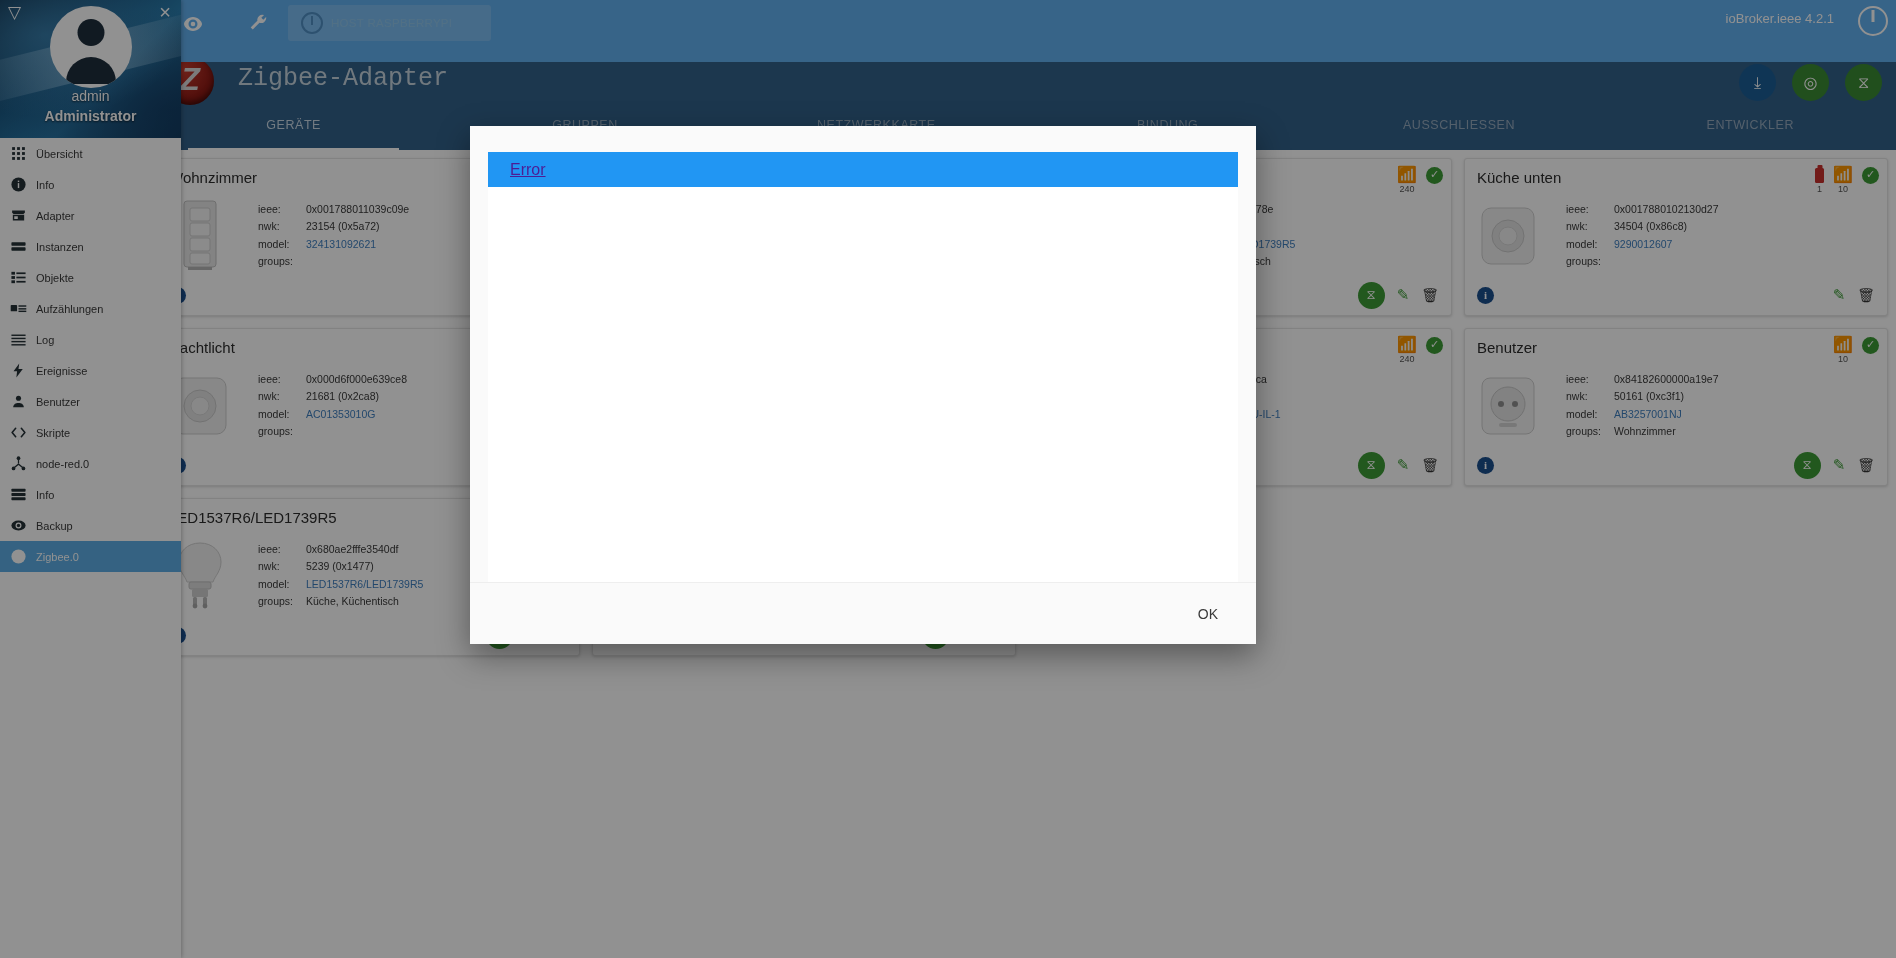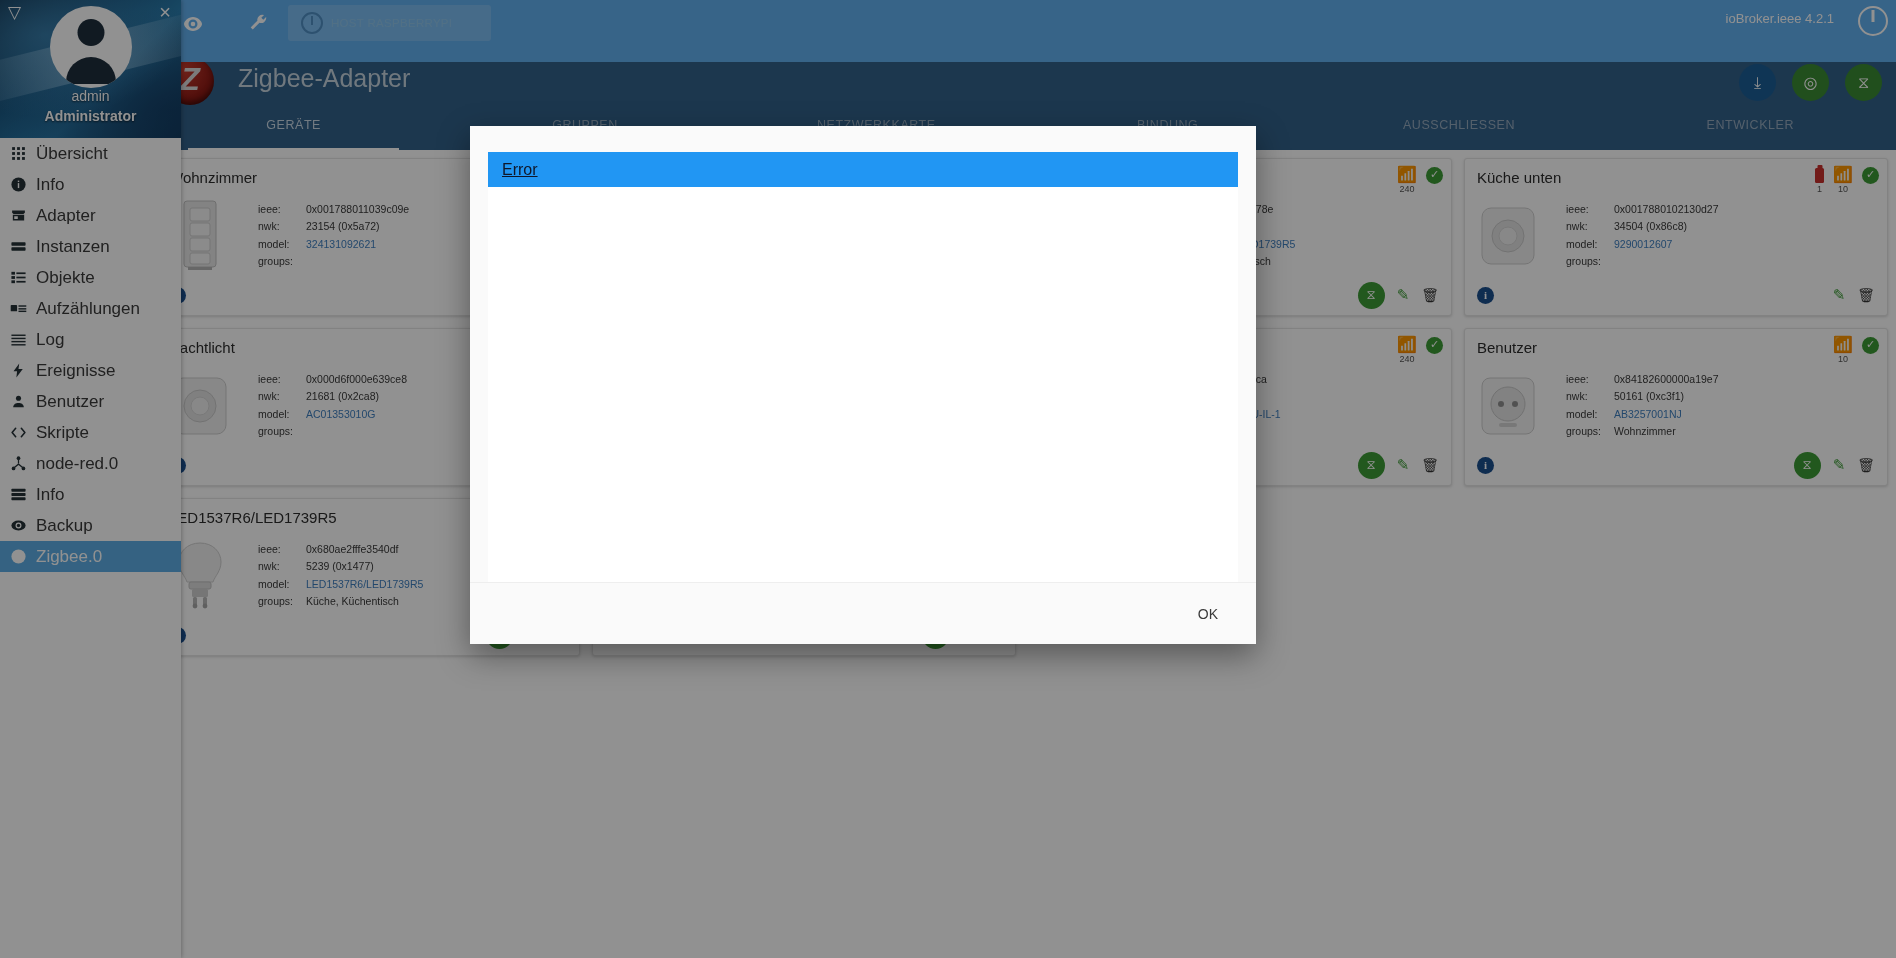--- a/index.html
+++ b/index.html
@@ -69,21 +69,21 @@
     position:absolute; left:0; right:0; top:108px; z-index:4;
     text-align:center; color:#fff; font-size:14px; font-weight:bold;
     text-shadow:0 1px 2px rgba(0,0,0,.6);
   }
 
   .nav { padding-top: 0; }
   .nav-item{
     display:flex; align-items:center;
     height:31px; padding-left:10px;
     cursor:pointer;
-    color:#3a3a3a; font-size:17px;
+    color:#3a3a3a; font-size:11px;
   }
   .nav-item.active{ background:#5dade4; color:#ffffff; }
   .nav-ic{
     width:26px; min-width:26px; height:20px;
     display:flex; align-items:center; justify-content:flex-start;
     color:#263238; font-size:14px;
   }
   .nav-item.active .nav-ic{ color:#ffffff; }
   .nav-ic svg{ display:block; }
   .nav-lbl{ white-space:nowrap; }
@@ -156,21 +156,21 @@
     background:radial-gradient(circle at 35% 28%, #c53b2e 0%, #8e1a14 65%, #5a0c08 100%);
     box-shadow:inset 0 -3px 6px rgba(0,0,0,.45);
     display:flex;align-items:center;justify-content:center;
   }
   .zlogo span{
     color:#d9d9d9; font-size:32px; font-style:italic; font-weight:bold;
     line-height:1; transform:translateY(-2px);
   }
   .adapter-title{
     position:absolute; left:90px; top:14px;
-    color:#c6d4de; font-size:25px;
+    color:#c6d4de; font-size:25px;font-family:Liberation Mono, monospace;
   }
   .head-actions{
     position:absolute; right:14px; top:14px;
     display:flex; align-items:center; gap:16px;
   }
   .ha-btn{
     width:37px;height:37px;border-radius:50%;
     display:flex;align-items:center;justify-content:center;
     color:#fff; cursor:pointer; font-size:16px;
   }
@@ -305,24 +305,24 @@
     width:786px; height:518px;
     background:#fafafa;
     z-index:50;
     box-shadow:0 11px 30px rgba(0,0,0,.4);
     display:flex; flex-direction:column;
   }
   .modal-title{
     margin:26px 18px 0 18px;
     height:35px;
     background:#2196f3;
-    color:#0f172a;
+    color:#4c1d95;
     font-size:16px;
     display:flex; align-items:center;
-    padding-left:14px;
+    padding-left:22px;
     text-decoration:underline;
   }
   .modal-body{
     flex:1;
     background:#ffffff;
     margin:0 18px;
   }
   .modal-foot{
     height:62px;
     display:flex; align-items:center; justify-content:flex-end;

